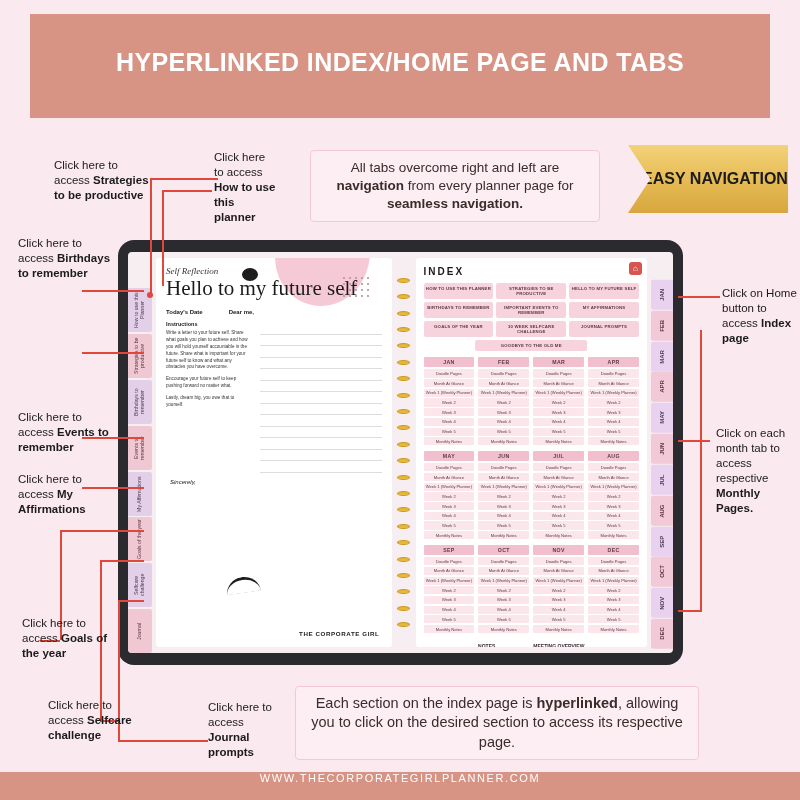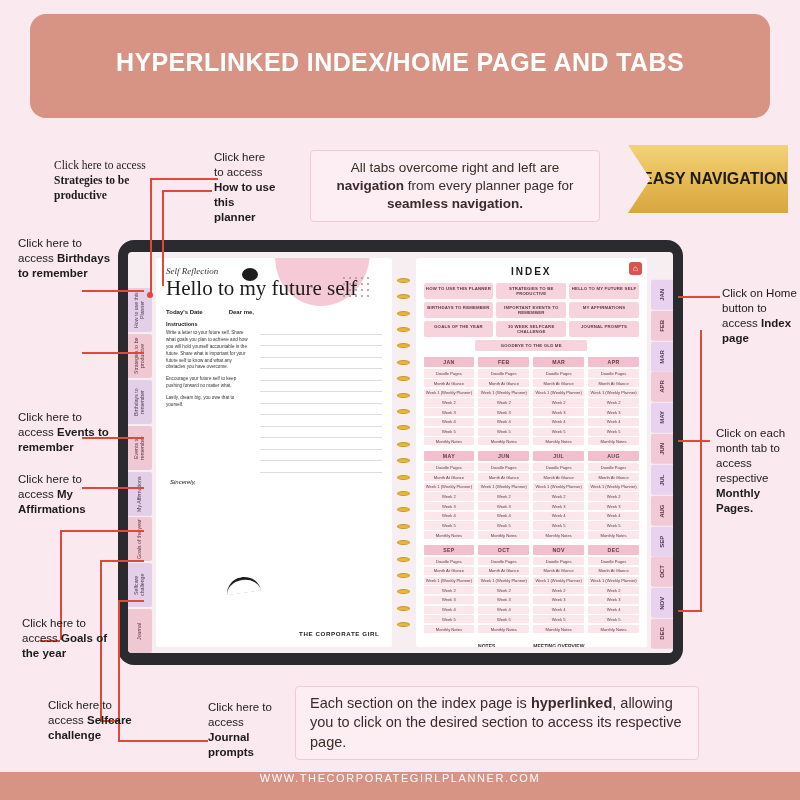--- a/index.html
+++ b/index.html
@@ -8,21 +8,21 @@
     width: 800px; height: 800px;
     background: #fbe9f0;
     font-family: "Liberation Sans", sans-serif;
     overflow: hidden;
     position: relative;
   }
 
   
   .header {
     position:absolute; left:30px; top:14px; width:740px; height:104px;
-    background:#d79384; border-radius:16px;
+    background:#d79384; border-radius:0;
     display:flex; flex-direction:column; align-items:center; justify-content:center;
     color:#ffffff; text-align:center;
   }
   .header h1 {
     margin:0 0 8px 0; font-size:25px; letter-spacing:0.4px; font-weight:bold;
   }
   .header p { margin:0; font-size:17px; line-height:1.25; font-weight:normal; }
 
   
   .callout-top {
@@ -40,21 +40,21 @@
     display:flex; align-items:center; justify-content:center;
     color:#1b1b1b; font-weight:bold; font-size:16px; text-align:center; line-height:1.15;
     clip-path: polygon(0 0, 100% 0, 100% 100%, 0 100%, 14% 50%);
     padding-left:14px;
   }
 
   
   .callout-bottom {
     position:absolute; left:295px; top:686px; width:404px; height:74px;
     background:#fdeef3; border:1px solid #f3c9d8; border-radius:4px;
-    display:flex; align-items:center; justify-content:center; text-align:left;
+    display:flex; align-items:center; justify-content:center; text-align:center;
     font-size:14.5px; color:#3b2b2b; line-height:1.35; padding:6px 14px;
   }
 
   
   .footer {
     position:absolute; left:0; bottom:0; width:800px; height:28px;
     background:#d79384; color:#fff; display:flex; align-items:flex-start; justify-content:center;
     font-size:11px; letter-spacing:1.6px;
   }
 
@@ -136,21 +136,21 @@
   
   .page-right {
     flex:1; background:#ffffff; border-radius:3px; position:relative; overflow:hidden;
     padding:7px 8px;
   }
   .home-btn {
     position:absolute; right:5px; top:4px; width:13px; height:13px;
     background:#d7544f; border-radius:3px; display:flex; align-items:center; justify-content:center;
     color:#fff; font-size:8px; line-height:1;
   }
-  .index-title { text-align:center; font-size:10px; font-weight:bold; letter-spacing:2px; color:#1b1b1b; margin:1px 0 6px 0;}
+  .index-title { text-align:left; font-size:10px; font-weight:bold; letter-spacing:2px; color:#1b1b1b; margin:1px 0 6px 0;}
   .link-grid { display:grid; grid-template-columns:1fr 1fr 1fr; gap:3px; }
   .link-chip, .link-wide {
     background:#f7d3de; color:#5b3a44; font-size:4.3px; font-weight:bold;
     text-align:center; padding:3px 1px; border-radius:2px; letter-spacing:.2px;
   }
   .link-wide { grid-column: 1 / -1; width:52%; margin:0 auto; }
   .months { display:grid; grid-template-columns:repeat(4,1fr); gap:4px; margin-top:6px;}
   .mcard { background:#fff; }
   .mcard h4 {
     margin:0 0 2px 0; background:#f2bfcf; color:#5b3a44; font-size:5.2px; font-weight:bold;
@@ -460,21 +460,21 @@
 <div class="ln h" style="left:60px; top:530px; width:84px;"></div>
 <div class="ln v" style="left:60px; top:530px; height:110px;"></div>
 <div class="ln h" style="left:40px; top:640px; width:20px;"></div>
 
 <div class="ln h" style="left:678px; top:296px; width:42px;"></div>
 <div class="ln v" style="left:690px; top:296px; height:0px;"></div>
 <div class="ln h" style="left:678px; top:440px; width:32px;"></div>
 <div class="ln v" style="left:700px; top:330px; height:280px;"></div>
 <div class="ln h" style="left:678px; top:610px; width:24px;"></div>
 
-<div class="note" style="left:54px; top:158px; width:96px;font-family:Liberation Serif, serif;">
+<div class="note" style="left:54px; top:158px; width:96px;">
   <span>Click here to access </span><b>Strategies to be productive</b>
 </div>
 
 <div class="note" style="left:214px; top:150px; width:62px;">
   <span>Click here to access </span><b>How to use this planner</b>
 </div>
 
 <div class="note" style="left:18px; top:236px; width:100px;">
   <span>Click here to access </span><b>Birthdays to remember</b>
 </div>

